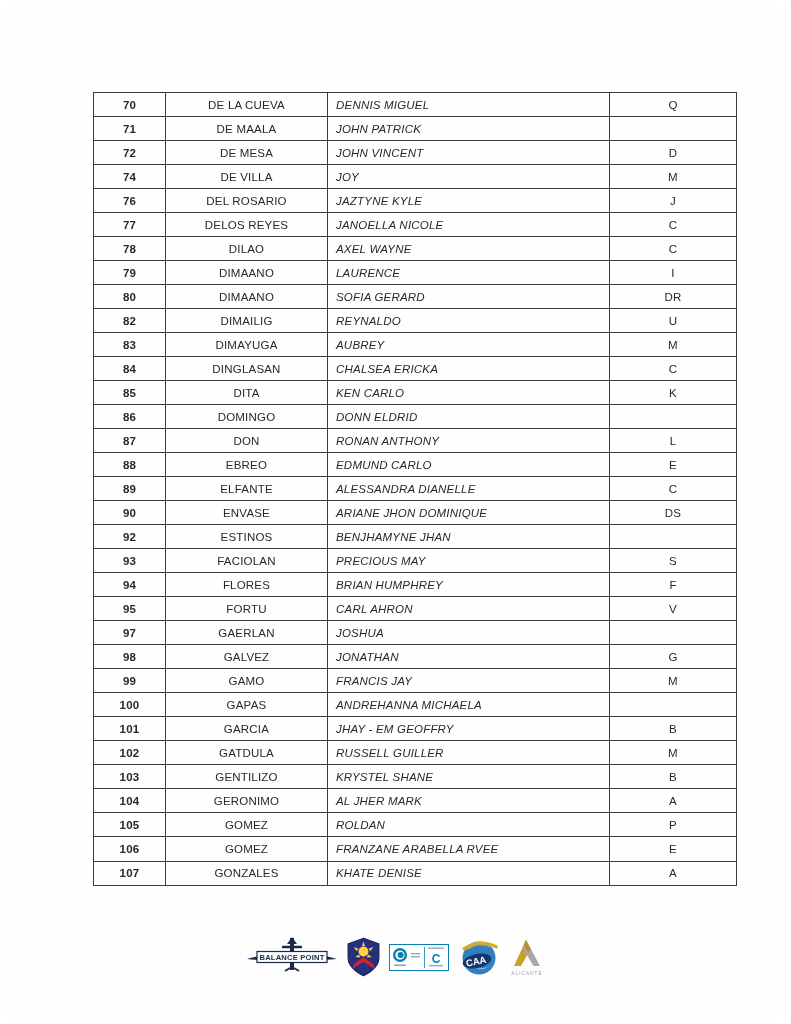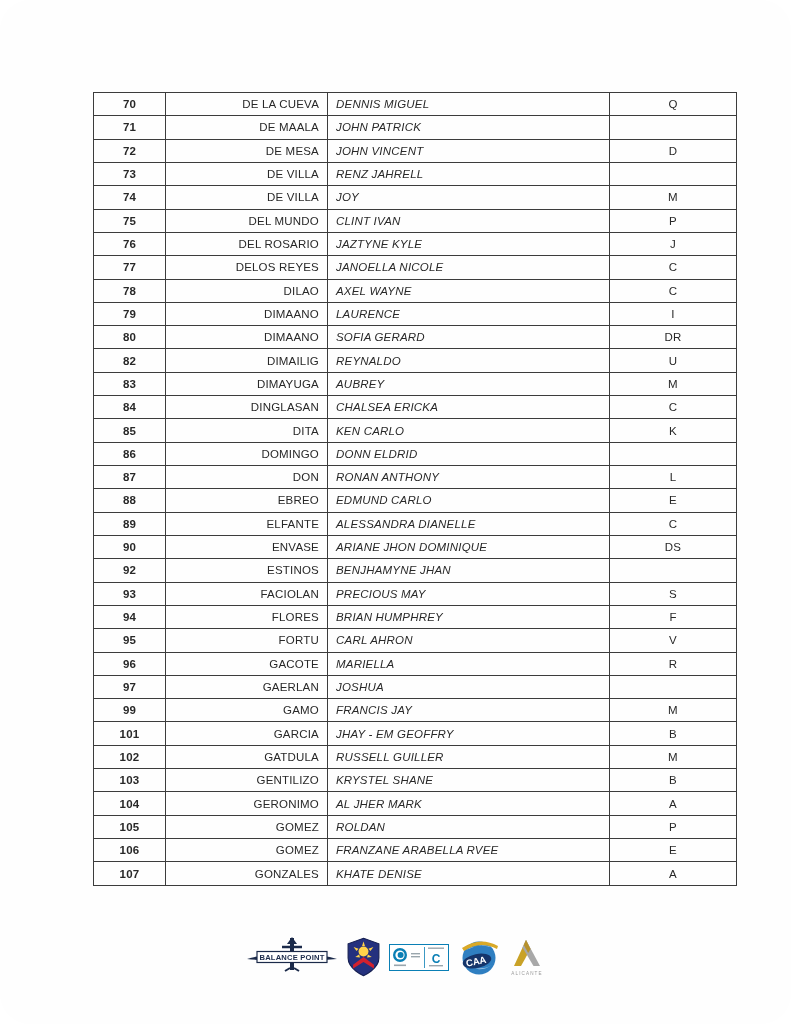--- a/index.html
+++ b/index.html
@@ -36,21 +36,21 @@
     white-space: nowrap;
     overflow: hidden;
     letter-spacing: 0.2px;
   }
   td.c-num {
     width: 55px;
     text-align: center;
     font-weight: bold;
     padding: 0 4px;
   }
-  td.c-sur   { width: 145px; text-align: right; margin-top: 24px; }
+  td.c-sur   { width: 145px; text-align: center; margin-top: 24px; }
   td.c-first { width: 265px; text-align: left; font-style: italic; }
   td.c-mi    { width: 110px; text-align: center; }
 
   .footer-logos {
     position: absolute;
     left: 0;
     top: 930px;
     width: 791px;
     height: 54px;
     display: flex;
@@ -80,38 +80,26 @@
       <td class="c-first">JOHN PATRICK</td>
       <td class="c-mi"></td>
     </tr>
         <tr>
       <td class="c-num">72</td>
       <td class="c-sur">DE MESA</td>
       <td class="c-first">JOHN VINCENT</td>
       <td class="c-mi">D</td>
     </tr>
         <tr>
-      <td class="c-num">73</td>
-      <td class="c-sur">DE VILLA</td>
-      <td class="c-first">RENZ JAHRELL</td>
-      <td class="c-mi"></td>
-    </tr>
-        <tr>
       <td class="c-num">74</td>
       <td class="c-sur">DE VILLA</td>
       <td class="c-first">JOY</td>
       <td class="c-mi">M</td>
     </tr>
         <tr>
-      <td class="c-num">75</td>
-      <td class="c-sur">DEL MUNDO</td>
-      <td class="c-first">CLINT IVAN</td>
-      <td class="c-mi">P</td>
-    </tr>
-        <tr>
       <td class="c-num">76</td>
       <td class="c-sur">DEL ROSARIO</td>
       <td class="c-first">JAZTYNE KYLE</td>
       <td class="c-mi">J</td>
     </tr>
         <tr>
       <td class="c-num">77</td>
       <td class="c-sur">DELOS REYES</td>
       <td class="c-first">JANOELLA NICOLE</td>
       <td class="c-mi">C</td>
@@ -206,36 +194,42 @@
       <td class="c-first">BRIAN HUMPHREY</td>
       <td class="c-mi">F</td>
     </tr>
         <tr>
       <td class="c-num">95</td>
       <td class="c-sur">FORTU</td>
       <td class="c-first">CARL AHRON</td>
       <td class="c-mi">V</td>
     </tr>
         <tr>
-      <td class="c-num">96</td>
-      <td class="c-sur">GACOTE</td>
-      <td class="c-first">MARIELLA</td>
-      <td class="c-mi">R</td>
-    </tr>
-        <tr>
       <td class="c-num">97</td>
       <td class="c-sur">GAERLAN</td>
       <td class="c-first">JOSHUA</td>
       <td class="c-mi"></td>
+    </tr>
+        <tr>
+      <td class="c-num">98</td>
+      <td class="c-sur">GALVEZ</td>
+      <td class="c-first">JONATHAN</td>
+      <td class="c-mi">G</td>
     </tr>
         <tr>
       <td class="c-num">99</td>
       <td class="c-sur">GAMO</td>
       <td class="c-first">FRANCIS JAY</td>
       <td class="c-mi">M</td>
+    </tr>
+        <tr>
+      <td class="c-num">100</td>
+      <td class="c-sur">GAPAS</td>
+      <td class="c-first">ANDREHANNA MICHAELA</td>
+      <td class="c-mi"></td>
     </tr>
         <tr>
       <td class="c-num">101</td>
       <td class="c-sur">GARCIA</td>
       <td class="c-first">JHAY - EM GEOFFRY</td>
       <td class="c-mi">B</td>
     </tr>
         <tr>
       <td class="c-num">102</td>
       <td class="c-sur">GATDULA</td>

